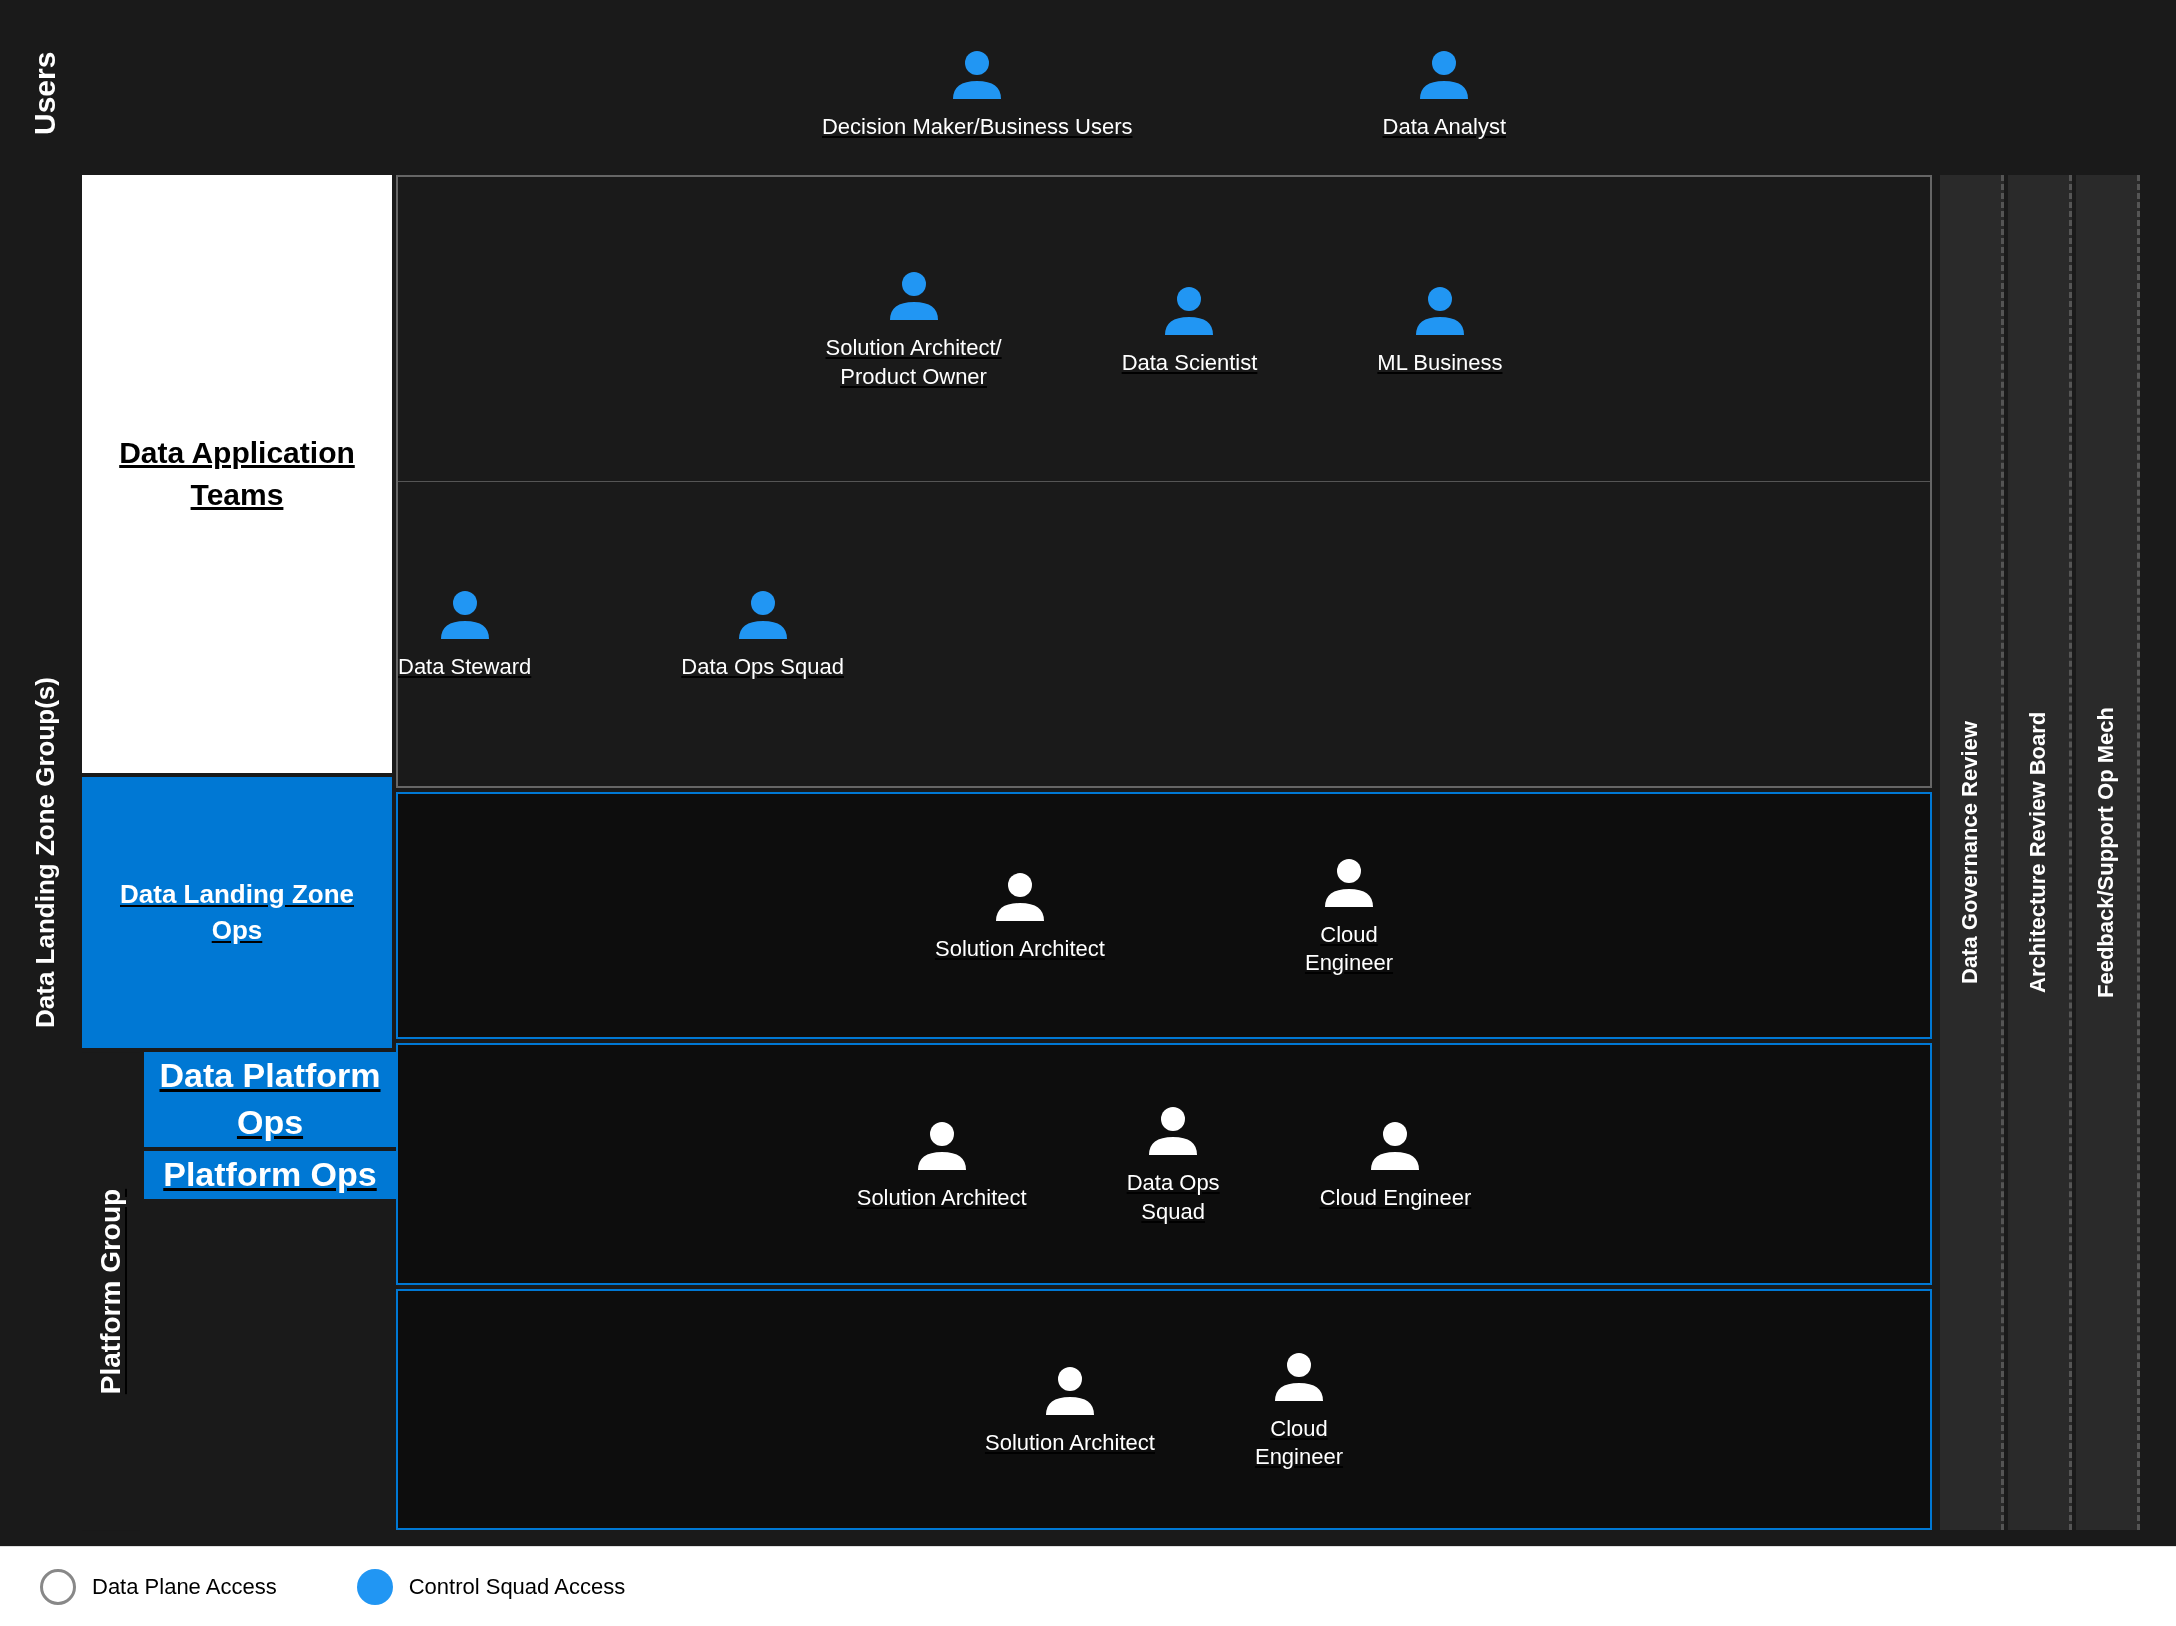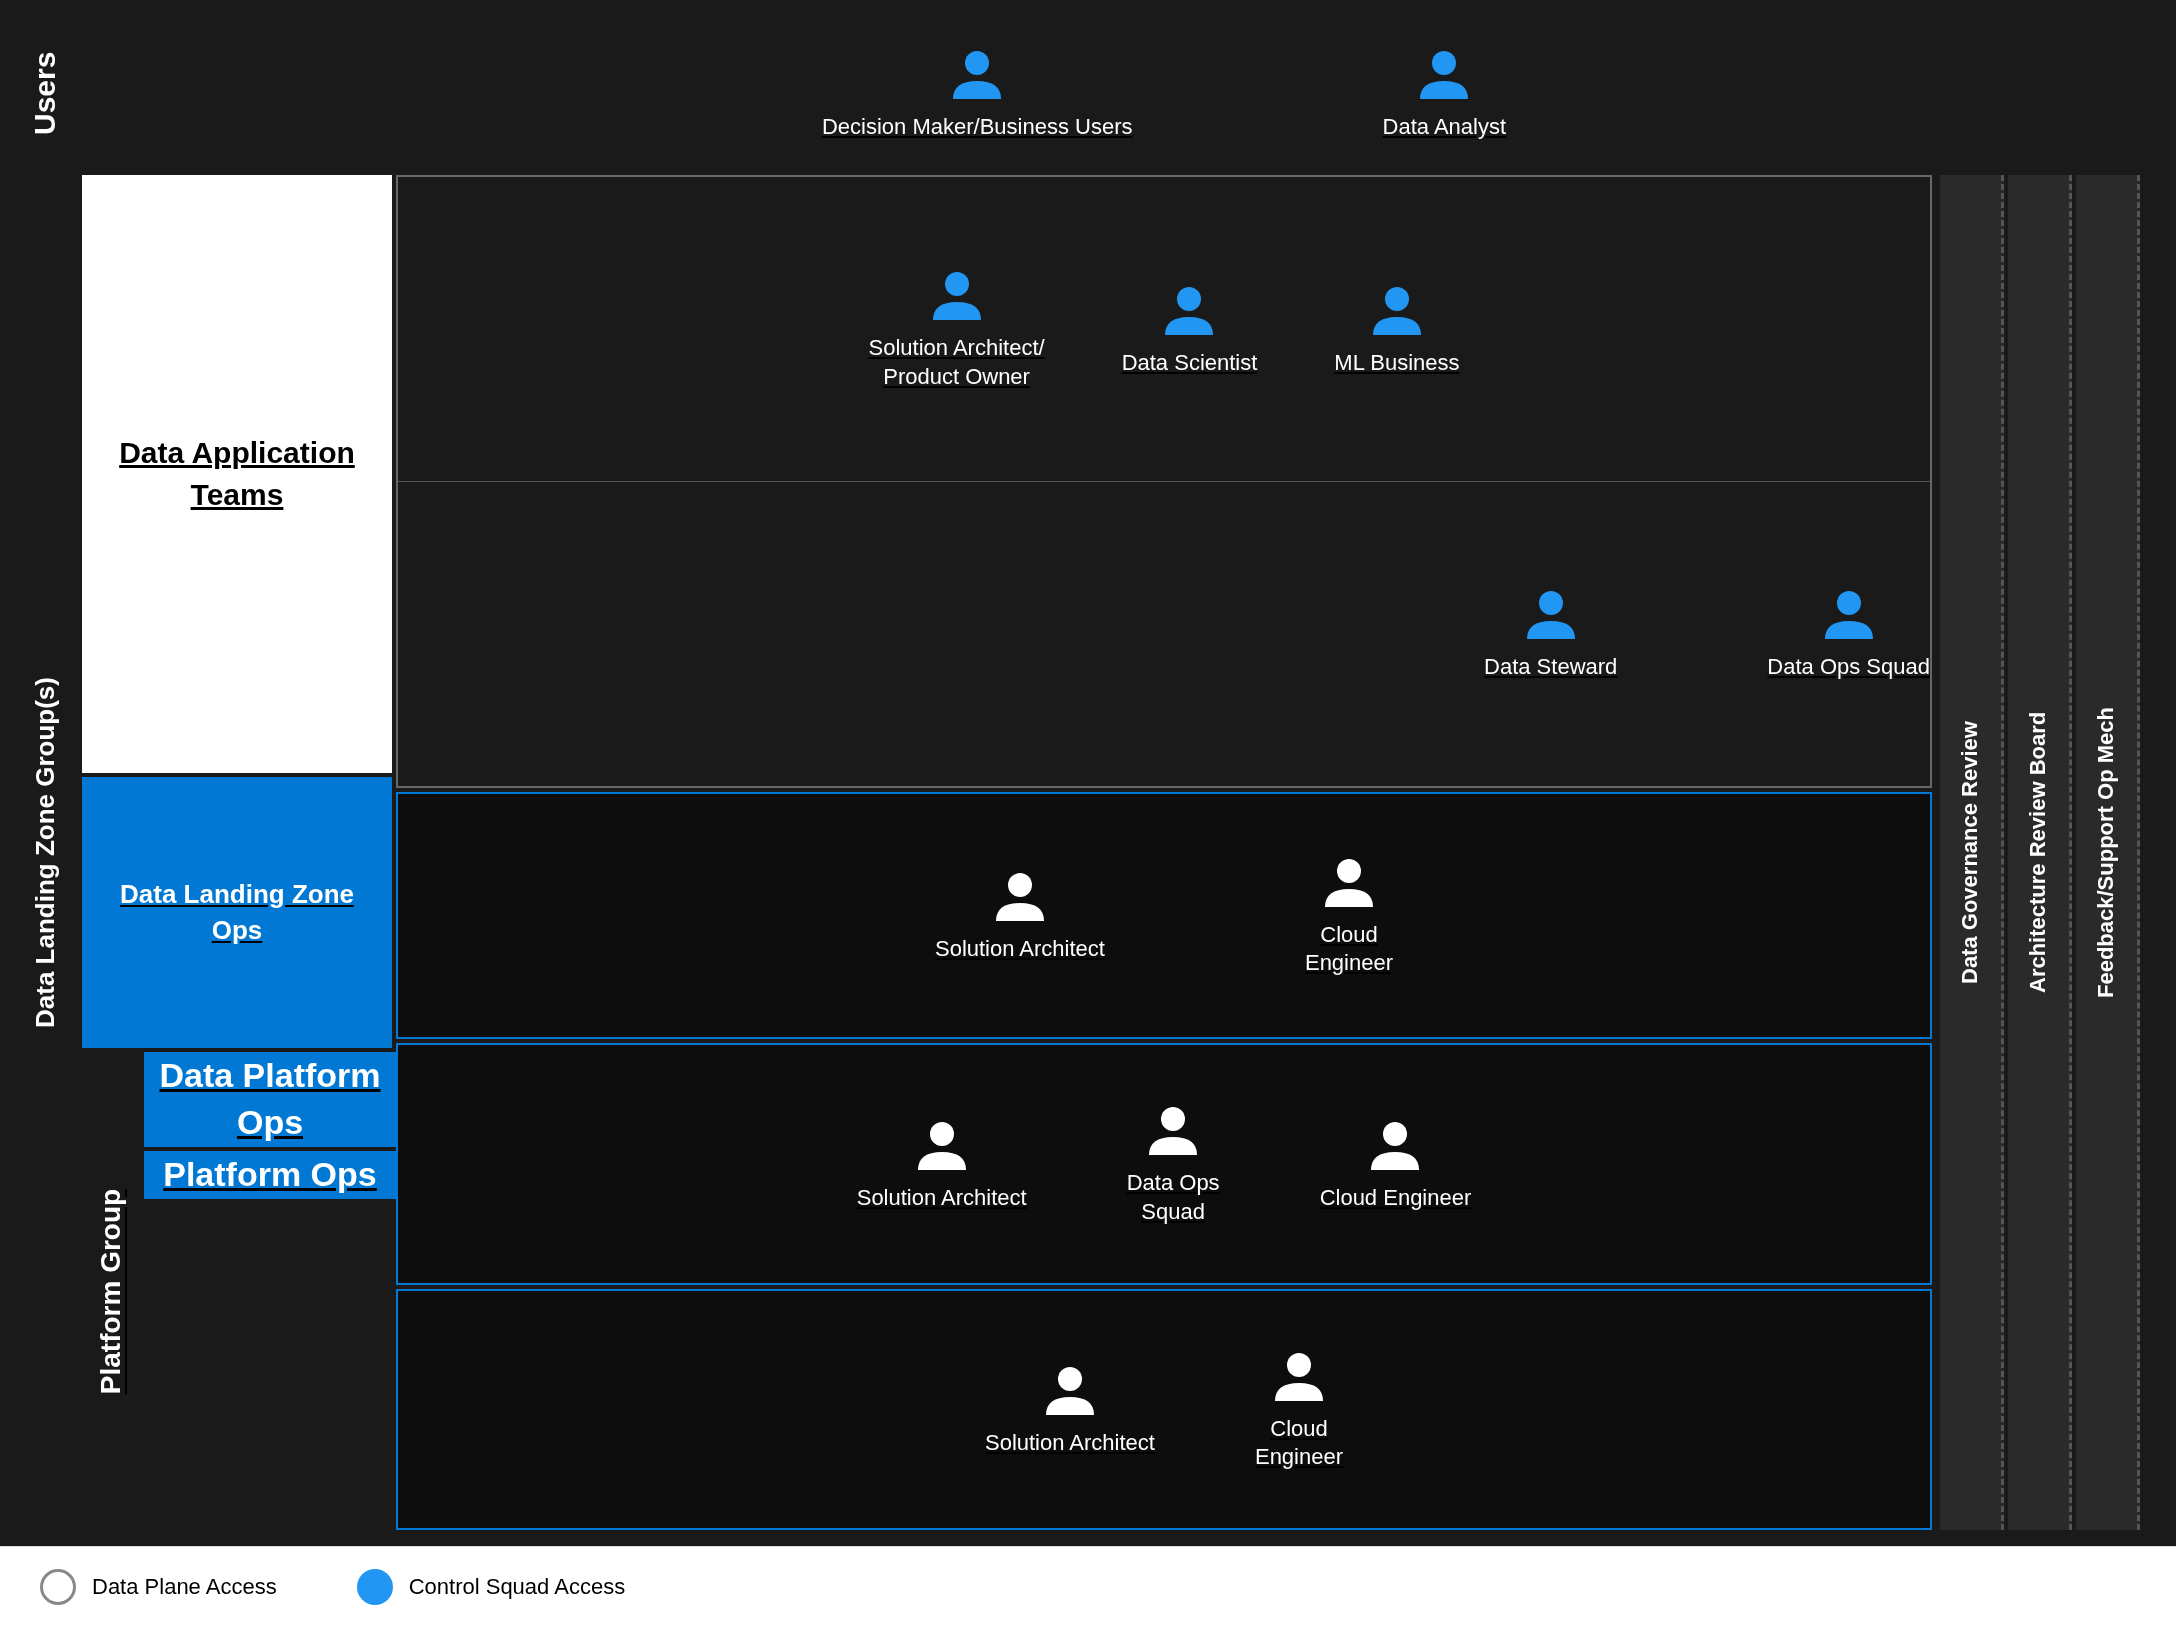--- a/index.html
+++ b/index.html
@@ -273,30 +273,30 @@
       display: flex;
       flex-direction: column;
     }
 
     .dat-top-row {
       flex: 1;
       background: #1a1a1a;
       display: flex;
       align-items: center;
       justify-content: center;
-      gap: 77px;
+      gap: 120px;
       border-bottom: 1px solid #555;
     }
 
     .dat-bottom-row {
       flex: 1;
       background: #1a1a1a;
       display: flex;
       align-items: center;
-      justify-content: flex-end;
+      justify-content: flex-start;
       gap: 150px;
     }
 
     
     .dlz-right-container {
       flex: 1;
       background: #0d0d0d;
       border: 2px solid #0078D4;
       display: flex;
       align-items: center;

